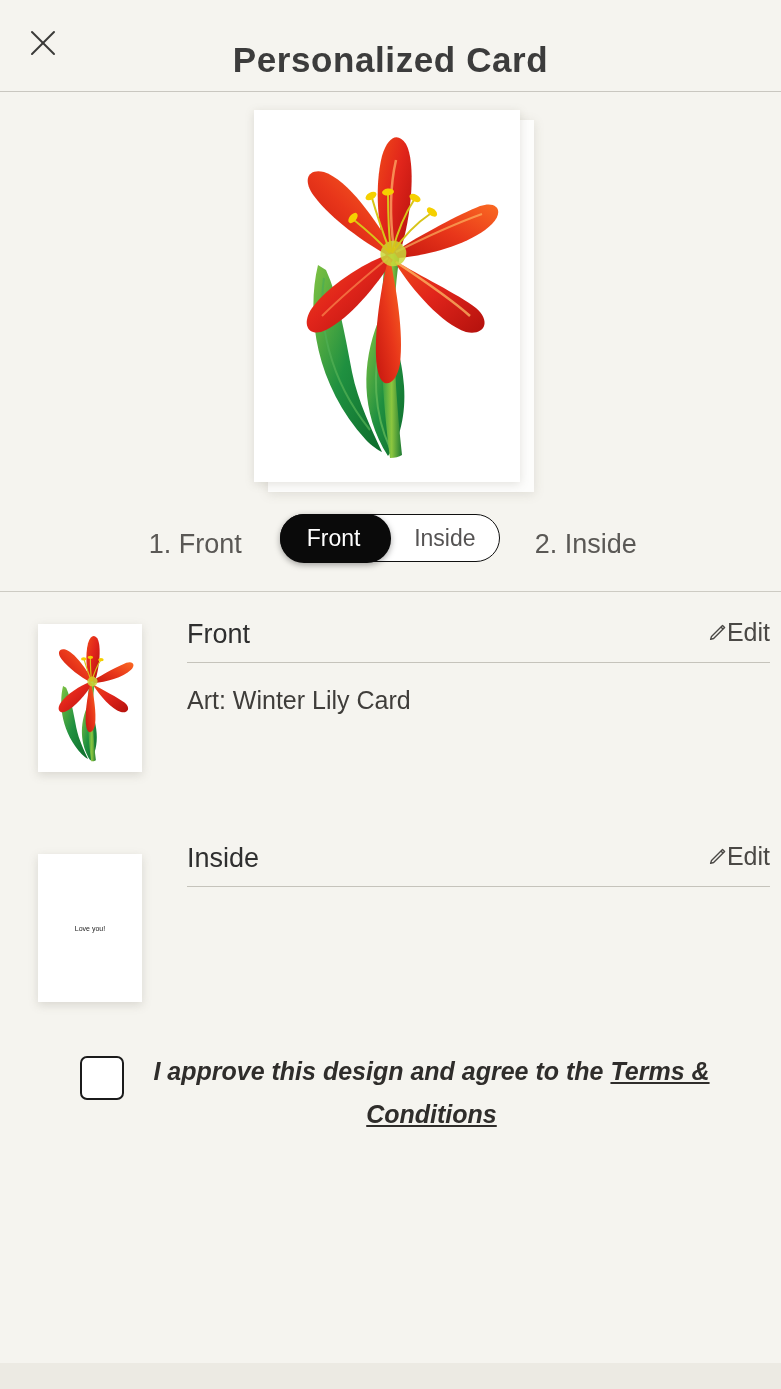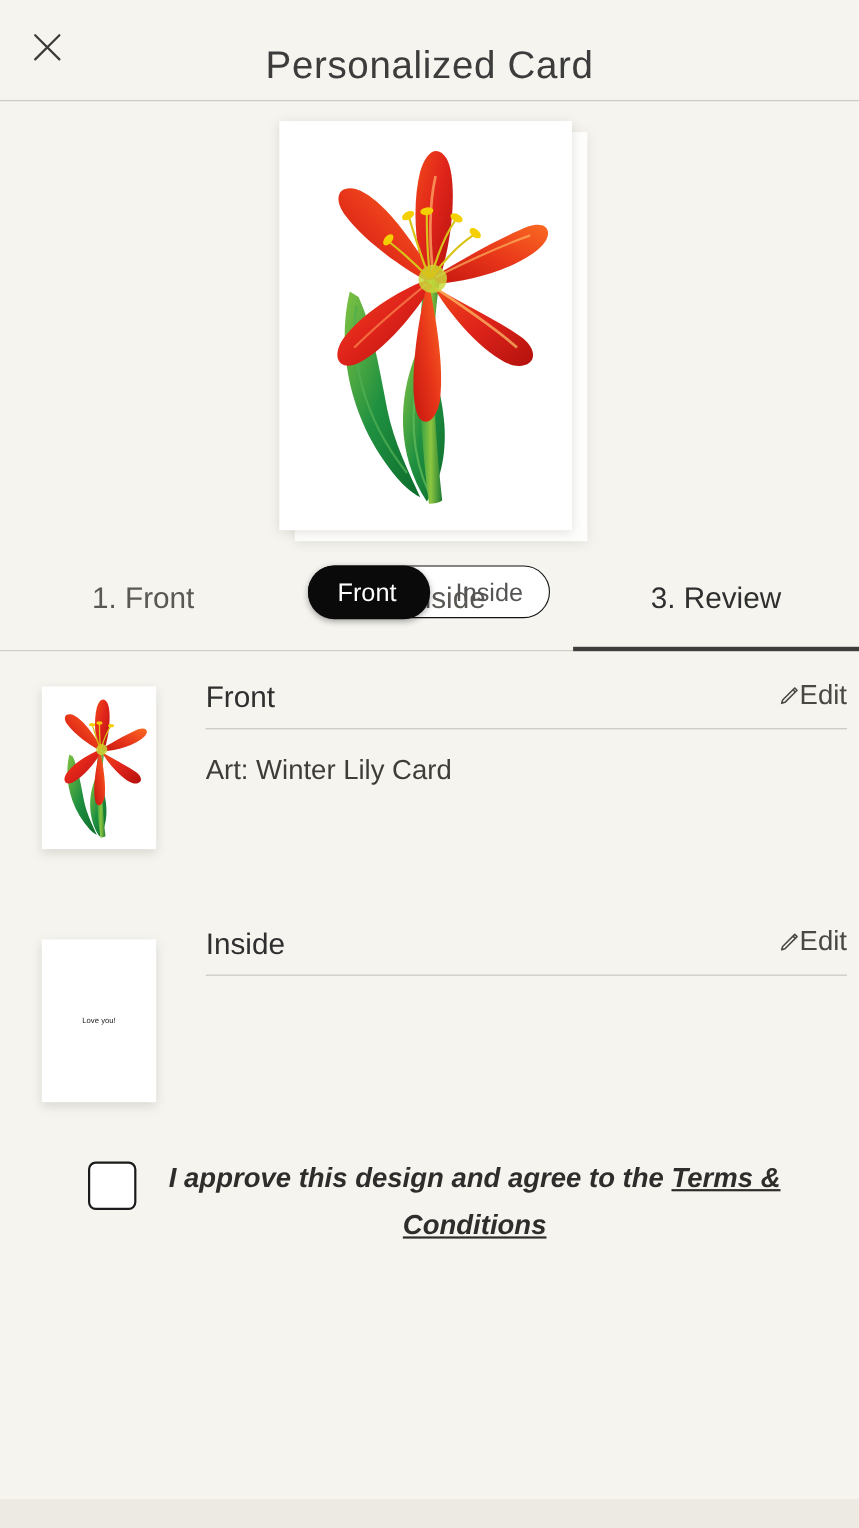--- a/index.html
+++ b/index.html
@@ -44,21 +44,21 @@
   .header-title {
     position: absolute;
     left: 0;
     top: 0;
     width: 781px;
     height: 120px;
     display: flex;
     align-items: center;
     justify-content: center;
     font-size: 35px;
-    font-weight: 400;
+    font-weight: 700;
     color: #3c3c3c;
     letter-spacing: 0.6px;
     border-radius: 20px;
   }
 
   
   .preview-area {
     position: relative;
     height: 420px;
   }
@@ -370,24 +370,20 @@
     </div>
   </div>
 
   <div class="tabs">
     <div class="tab">
       <span>1. Front</span>
       <span class="tab-underline"></span>
     </div>
     <div class="tab">
       <span>2. Inside</span>
-      <span class="tab-underline"></span>
-    </div>
-    <div class="tab active">
-      <span>3. Review</span>
       <span class="tab-underline"></span>
     </div>
   </div>
 
   <div class="review">
 
     <div class="review-row row-front">
       <div class="thumb thumb-front">
         <svg class="thumb-art" viewBox="0 0 266 372">
           <rect width="266" height="372" fill="#ffffff"></rect>

